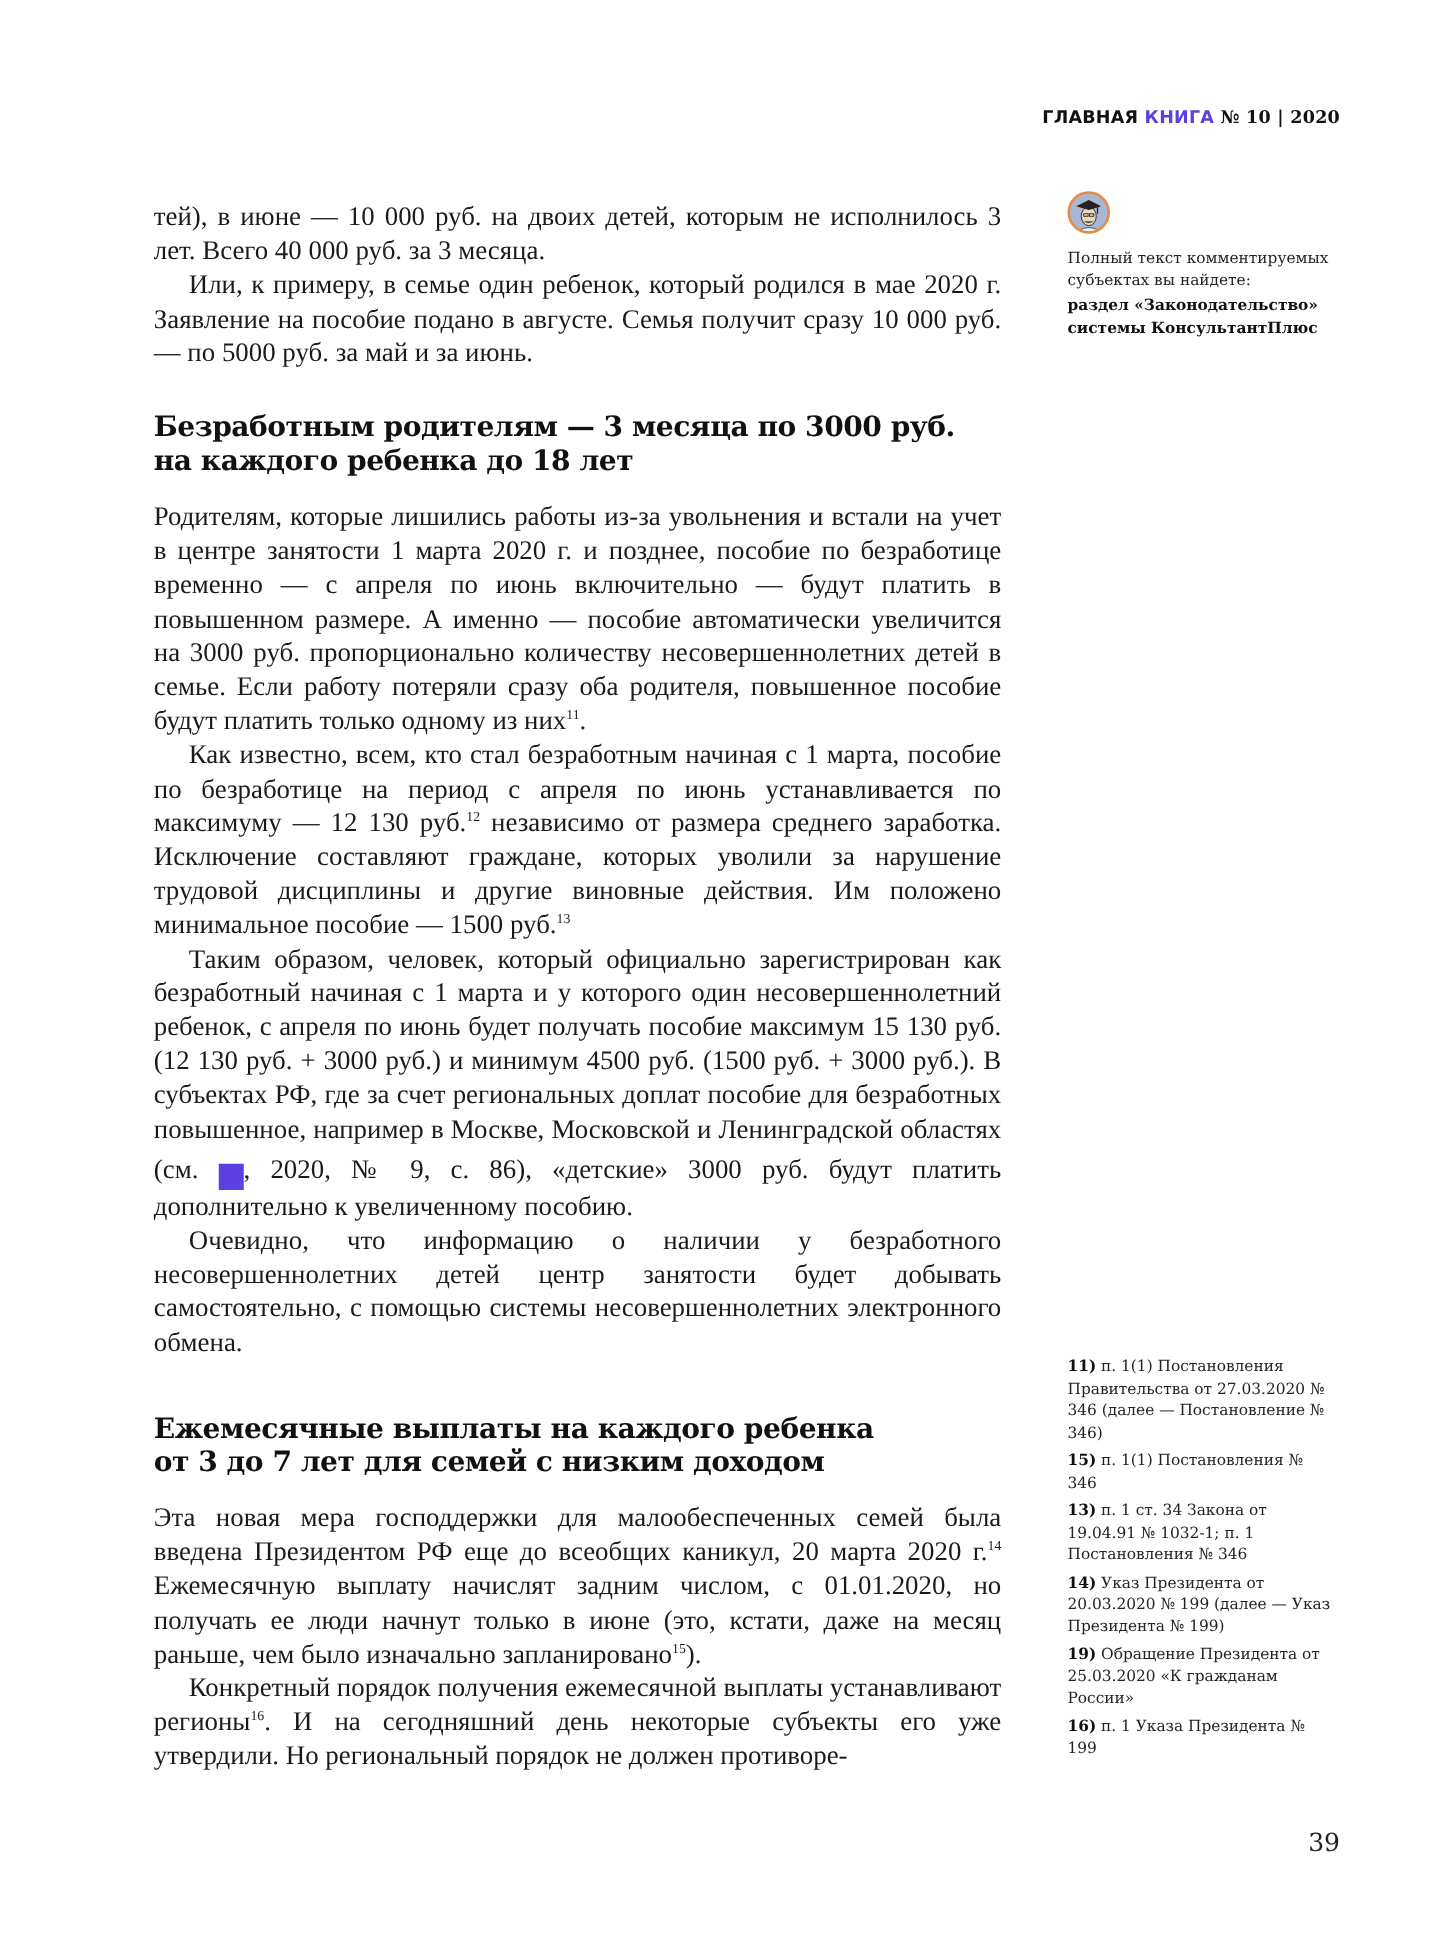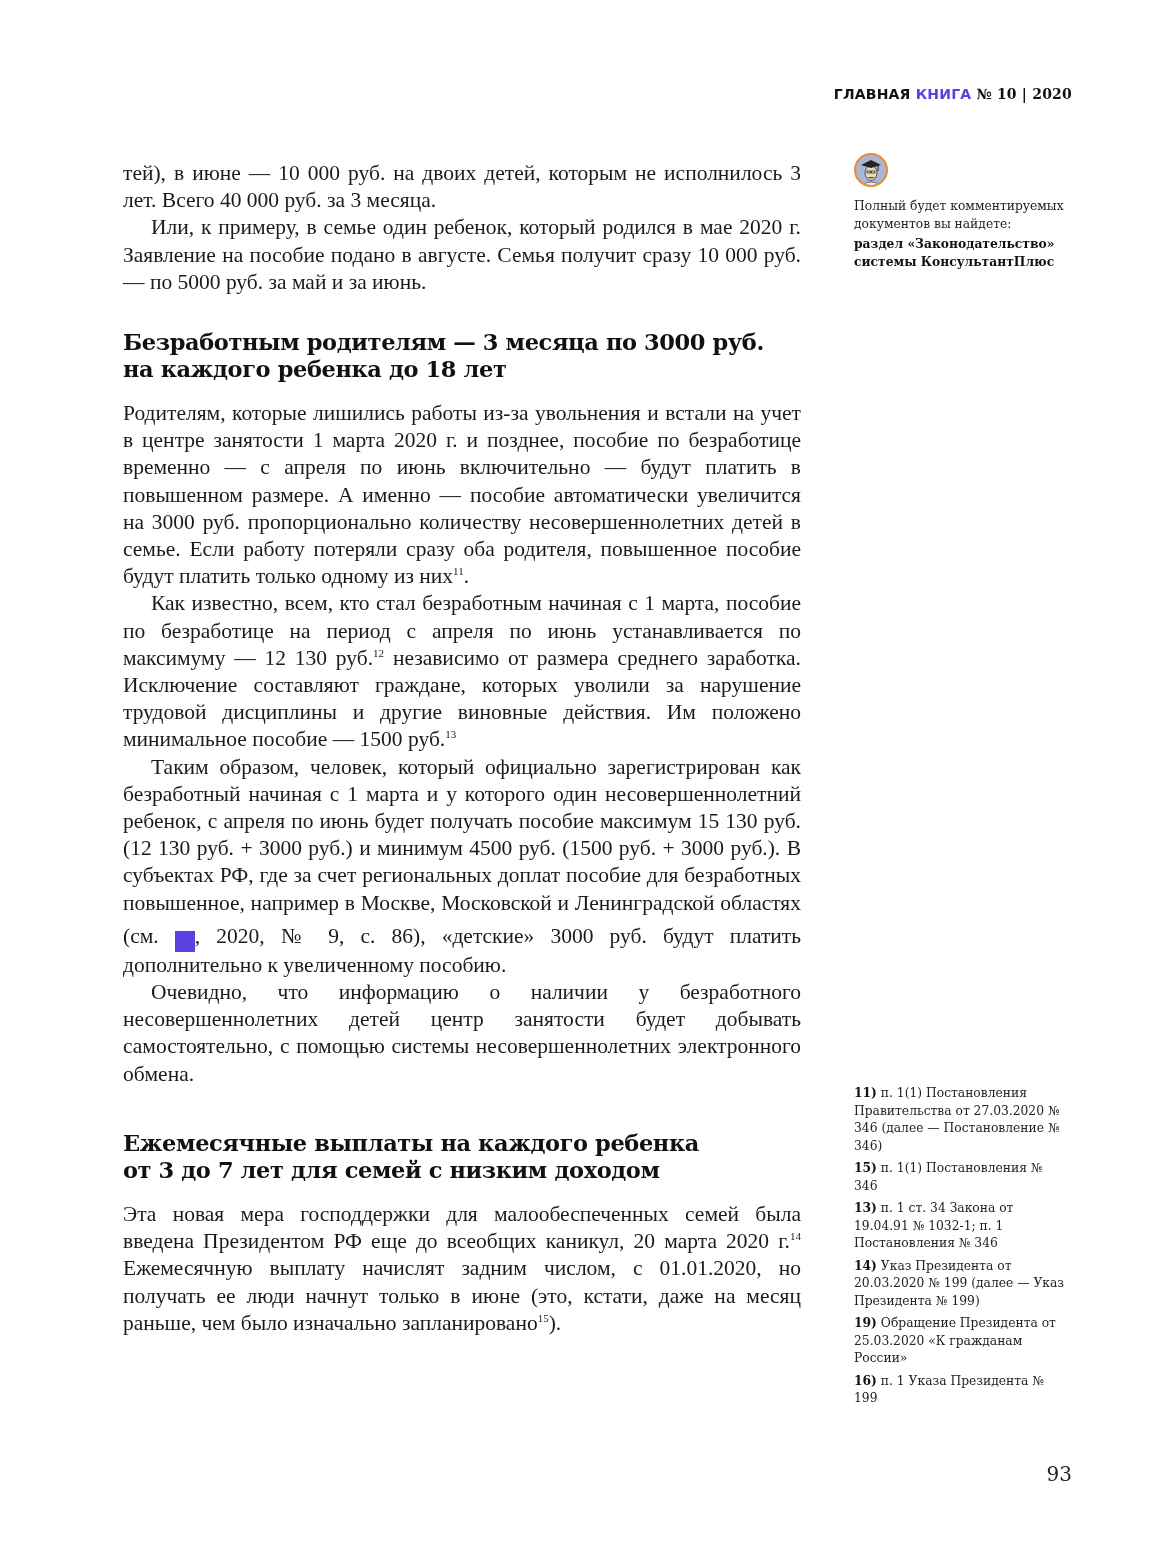--- a/index.html
+++ b/index.html
@@ -64,21 +64,21 @@
     <polygon points="5,10 15,5 25,10 15,13" fill="#222"></polygon>
     <line x1="22" y1="10" x2="22" y2="16" stroke="#222" stroke-width="1"></line>
     <rect x="11" y="16" width="3.5" height="2" fill="none" stroke="#222" stroke-width="0.7"></rect>
     <rect x="15.5" y="16" width="3.5" height="2" fill="none" stroke="#222" stroke-width="0.7"></rect>
     <path d="M11 22 Q15 25 19 22" fill="#555"></path>
     <path d="M6 30 Q15 24 24 30" fill="#eee" stroke="#333" stroke-width="0.6"></path>
   </svg>
 </div>
 
 <div class="aside" style="top:197px;">
-  <div style="margin-bottom:2px;">Полный будет комментируемых документов вы найдете:</div>
+  <div style="margin-bottom:2px;">Полный текст комментируемых субъектах вы найдете:</div>
   <div class="bold">раздел «Законодательство» системы КонсультантПлюс</div>
 </div>
 
 <div class="main">
   <p>тей), в июне — 10 000 руб. на двоих детей, которым не исполнилось 3 лет. Всего 40 000 руб. за 3 месяца.</p>
   <p class="indent">Или, к примеру, в семье один ребенок, который родился в мае 2020 г. Заявление на пособие подано в августе. Семья получит сразу 10 000 руб. — по 5000 руб. за май и за июнь.</p>
 
   <h2 style="margin-top:33px;">
     <span>Безработным родителям — 3 месяца по 3000 руб.</span><br>
     <span>на каждого ребенка до 18 лет</span>
@@ -88,24 +88,25 @@
   <p class="indent"><span>Как известно, всем, кто стал безработным начиная с 1 марта, пособие по безработице на период с апреля по июнь устанавливается по максимуму — 12 130 руб.</span><sup>12</sup><span> независимо от размера среднего заработка. Исключение составляют граждане, которых уволили за нарушение трудовой дисциплины и другие виновные действия. Им положено минимальное пособие — 1500 руб.</span><sup>13</sup></p>
   <p class="indent"><span>Таким образом, человек, который официально зарегистрирован как безработный начиная с 1 марта и у которого один несовершеннолетний ребенок, с апреля по июнь будет получать пособие максимум 15 130 руб. (12 130 руб. + 3000 руб.) и минимум 4500 руб. (1500 руб. + 3000 руб.). В субъектах РФ, где за счет региональных доплат пособие для безработных повышенное, например в Москве, Московской и Ленинградской областях (см. </span><span class="gk">Гк</span><span>, 2020, № 9, с. 86), «детские» 3000 руб. будут платить дополнительно к увеличенному пособию.</span></p>
   <p class="indent">Очевидно, что информацию о наличии у безработного несовершеннолетних детей центр занятости будет добывать самостоятельно, с помощью системы несовершеннолетних электронного обмена.</p>
 
   <h2 style="margin-top:42px;">
     <span>Ежемесячные выплаты на каждого ребенка</span><br>
     <span>от 3 до 7 лет для семей с низким доходом</span>
   </h2>
 
   <p style="margin-top:17px;"><span>Эта новая мера господдержки для малообеспеченных семей была введена Президентом РФ еще до всеобщих каникул, 20 марта 2020 г.</span><sup>14</sup><span> Ежемесячную выплату начислят задним числом, с 01.01.2020, но получать ее люди начнут только в июне (это, кстати, даже на месяц раньше, чем было изначально запланировано</span><sup>15</sup><span>).</span></p>
+  <p class="indent"><span>Конкретный порядок получения ежемесячной выплаты устанавливают регионы</span><sup>16</sup><span>. И на сегодняшний день некоторые субъекты его уже утвердили. Но региональный порядок не должен противоре-</span></p>
 </div>
 
 <div class="footnotes">
   <div class="footnote"><span class="num">11)</span><span> п. 1(1) Постановления Правительства от 27.03.2020 № 346 (далее — Постановление № 346)</span></div>
   <div class="footnote"><span class="num">15)</span><span> п. 1(1) Постановления № 346</span></div>
   <div class="footnote"><span class="num">13)</span><span> п. 1 ст. 34 Закона от 19.04.91 № 1032-1; п. 1 Постановления № 346</span></div>
   <div class="footnote"><span class="num">14)</span><span> Указ Президента от 20.03.2020 № 199 (далее — Указ Президента № 199)</span></div>
   <div class="footnote"><span class="num">19)</span><span> Обращение Президента от 25.03.2020 «К гражданам России»</span></div>
   <div class="footnote"><span class="num">16)</span><span> п. 1 Указа Президента № 199</span></div>
 </div>
 
-<div class="page-number">93</div>
+<div class="page-number">39</div>
 
 </body></html>

